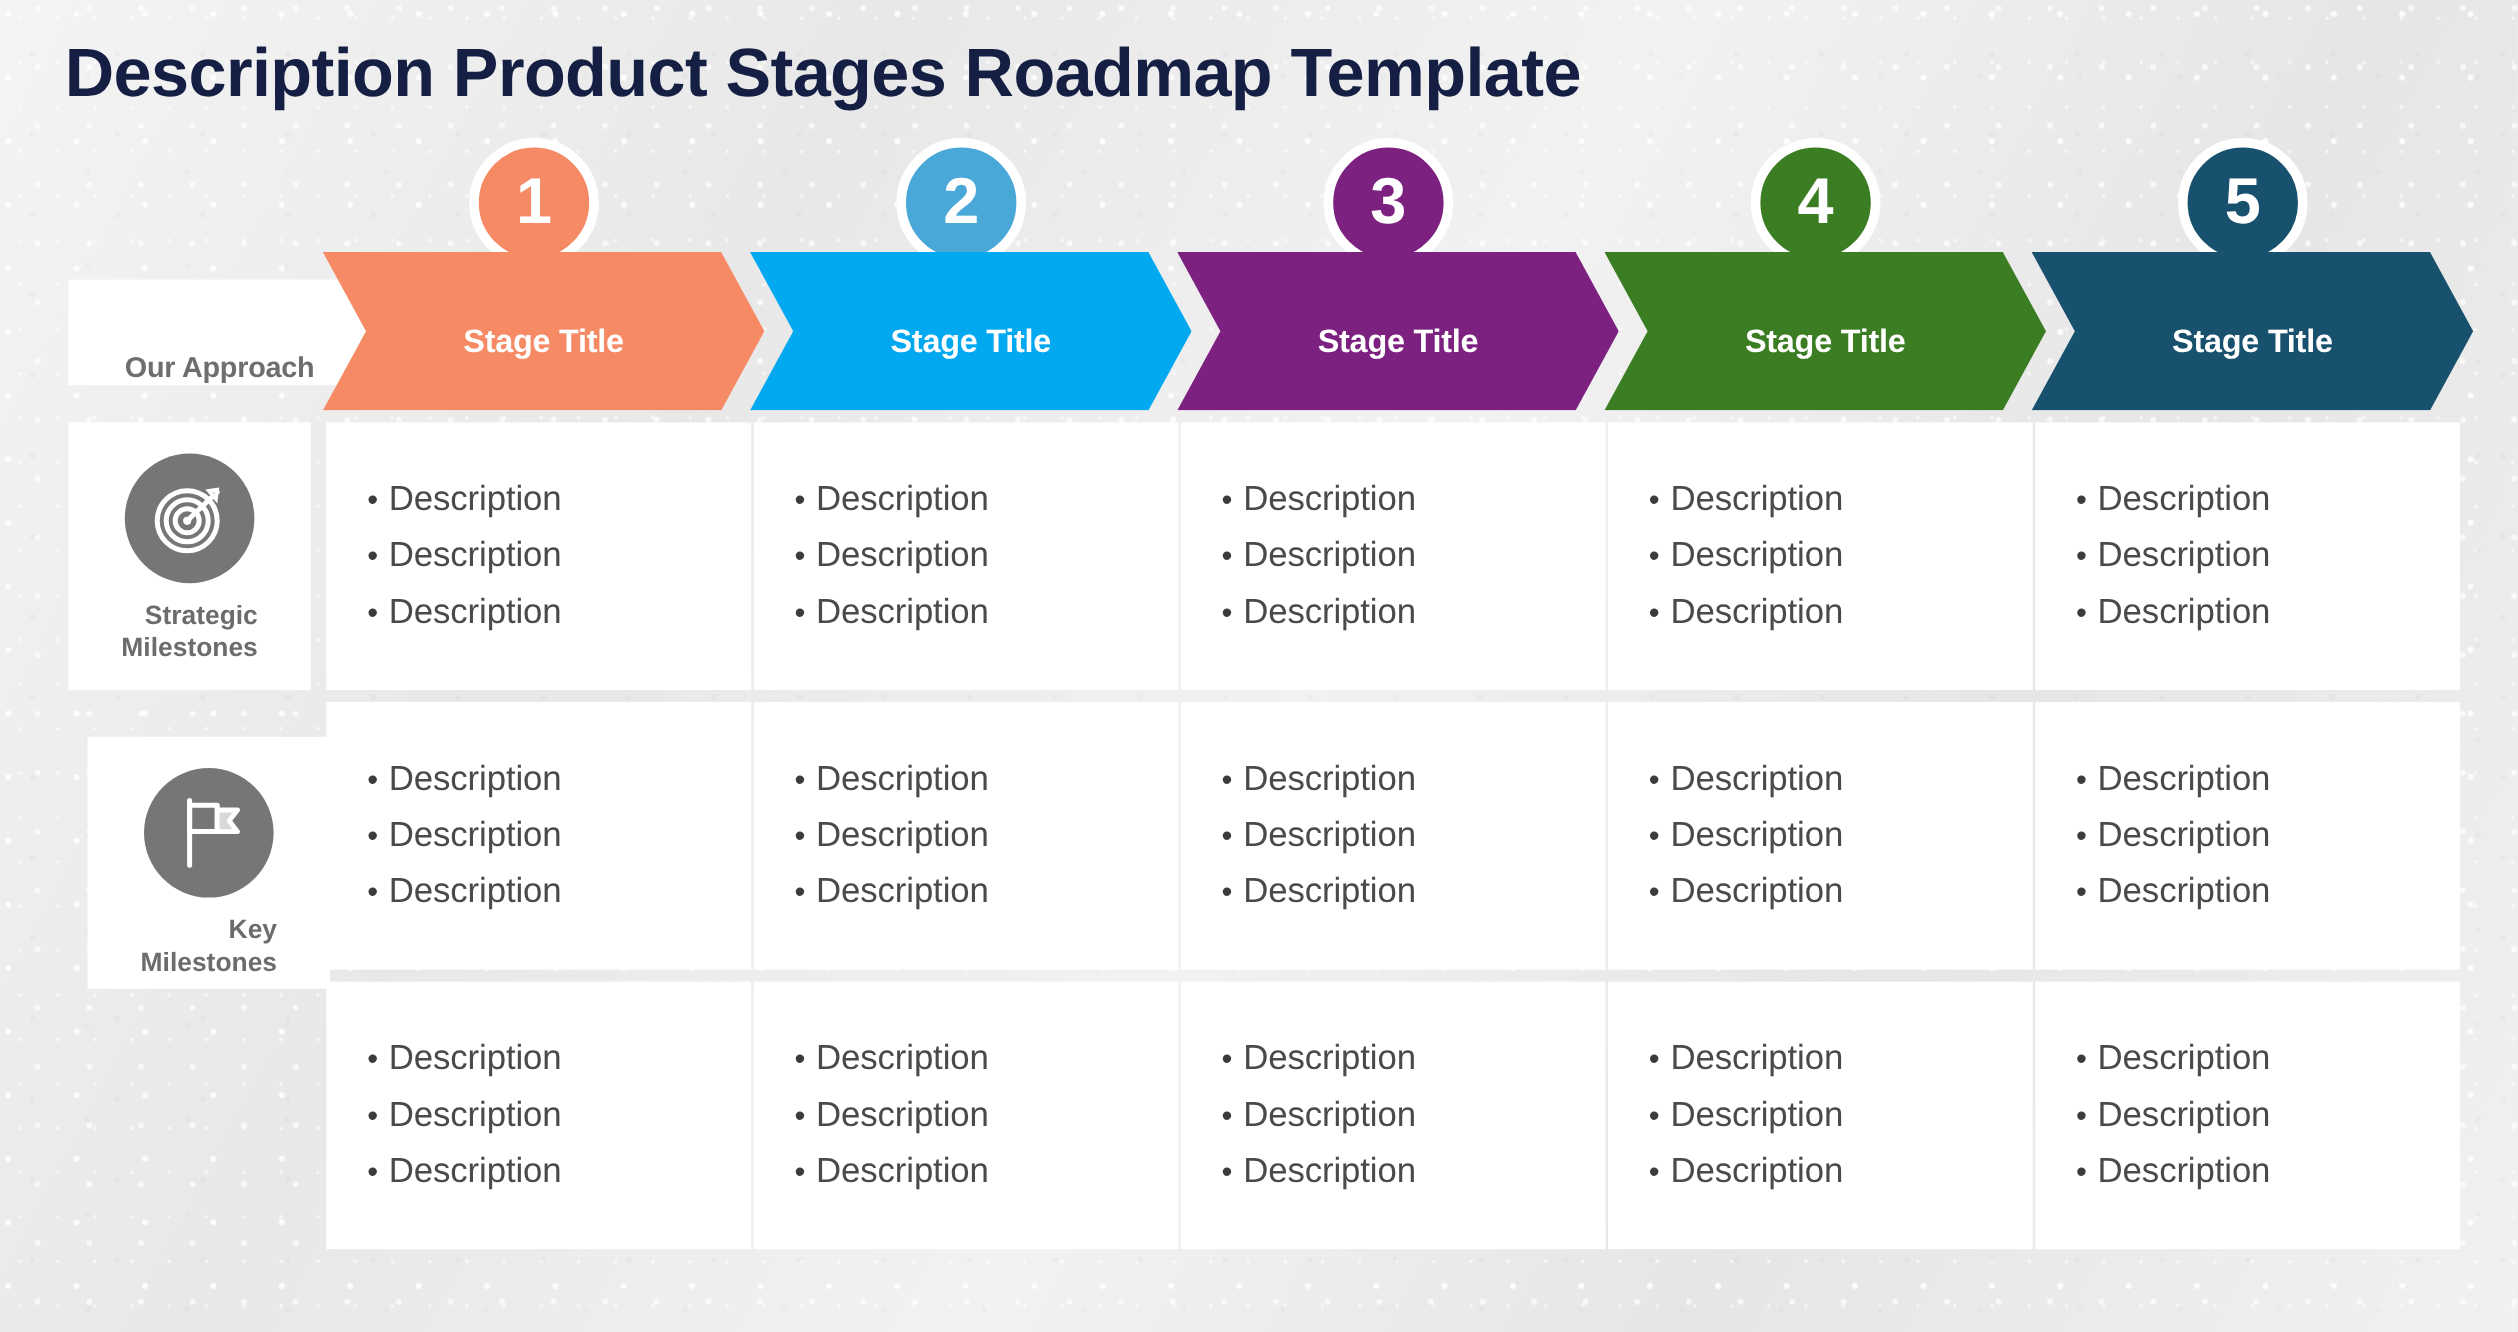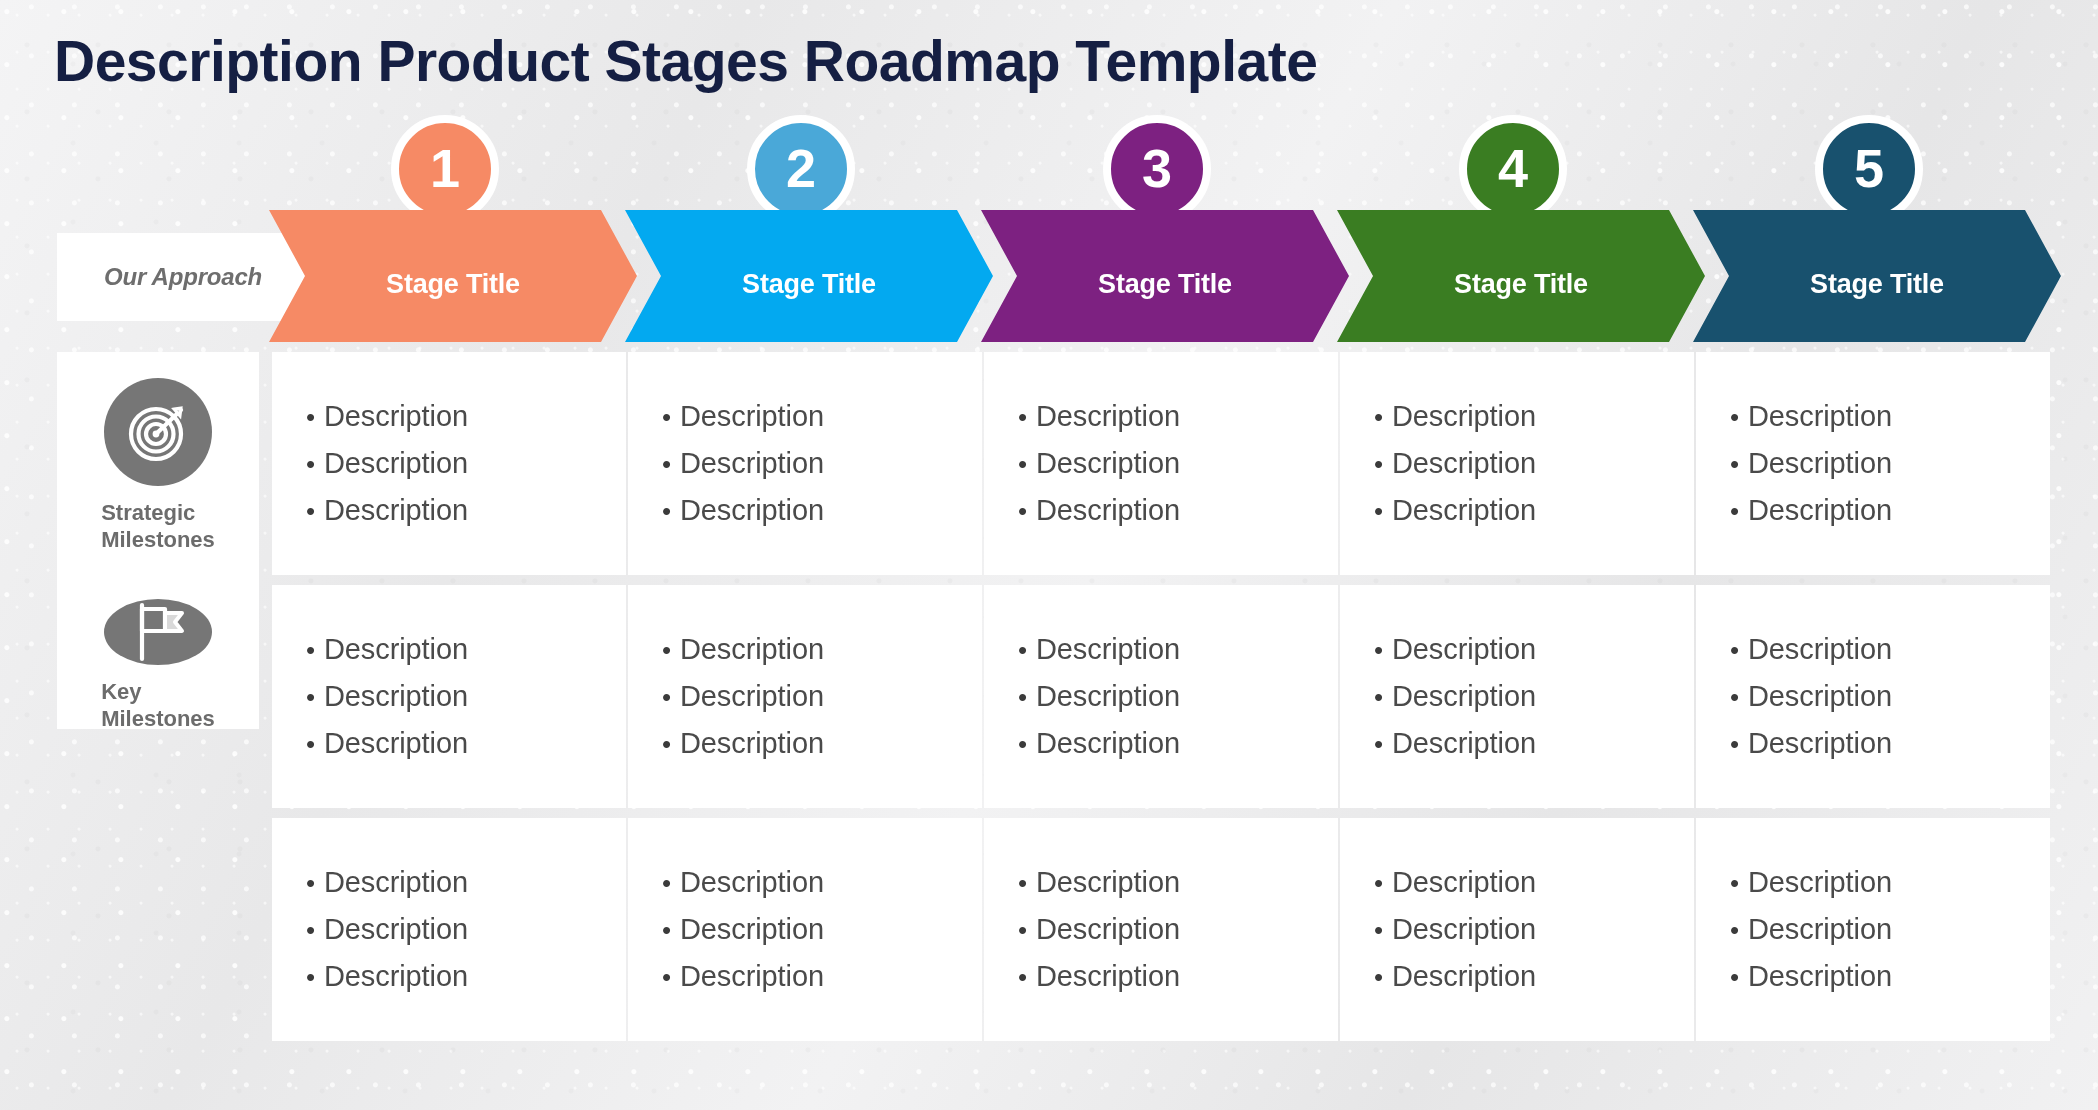--- a/index.html
+++ b/index.html
@@ -46,23 +46,22 @@
   }
 
   .approach-box {
     position: absolute;
     left: 57px;
     top: 23px;
     width: 252px;
     height: 88px;
     background: #ffffff;
     display: flex;
-    align-items: center;
+    align-items: flex-end;
     justify-content: center;
-    font-style: italic;
   }
   .approach-label {
     font-size: 24px;
     font-weight: bold;
     color: #6e6e6e;
     letter-spacing: -0.2px;
   }
 
   .stage-arrow {
     position: absolute;
@@ -127,21 +126,21 @@
     align-items: center;
     justify-content: center;
     margin-top: 26px;
   }
   .row-icon svg { display:block; }
   .row-label-text {
     margin-top: 14px;
     font-size: 22px;
     font-weight: bold;
     color: #6c6c6c;
-    text-align: left;
+    text-align: right;
     line-height: 1.22;
   }
 
   .desc-card {
     position: absolute;
     background: #ffffff;
     display: flex;
     flex-direction: column;
     justify-content: center;
     padding-left: 34px;
@@ -283,21 +282,21 @@
       </div>
       <div class="bullet-row">
         <span class="bullet-dot">•</span>
         <span class="bullet-text">Description</span>
       </div>
       <div class="bullet-row">
         <span class="bullet-dot">•</span>
         <span class="bullet-text">Description</span>
       </div>
     </div>
-    <div class="row-label-card" style="top: 573px; height: 156px;">
+    <div class="row-label-card" style="top: 614px; height: 210px; margin-left: 16px;">
       <div class="row-icon" style="background: rgb(118, 118, 118);">
         <svg width="66" height="66" viewBox="0 0 66 66">
           <path d="M17 6 L17 60" stroke="#ffffff" fill="none" stroke-width="4.2" stroke-linecap="round" stroke-linejoin="round"></path>
           <path d="M17 10 L40 10 L40 32 L17 32 Z" stroke="#ffffff" fill="none" stroke-width="4.2" stroke-linecap="round" stroke-linejoin="round"></path>
           <path d="M40 14 L57 14 L50 23 L57 32 L40 32 Z" fill="#d9d9d9" stroke="#ffffff" stroke-width="4" stroke-linejoin="round"></path>
         </svg>
       </div>
       <div class="row-label-text"><span>Key</span><br><span>Milestones</span></div>
     </div>
     <div class="desc-card" style="left: 272px; width: 354px; top: 585px; height: 223px;">

